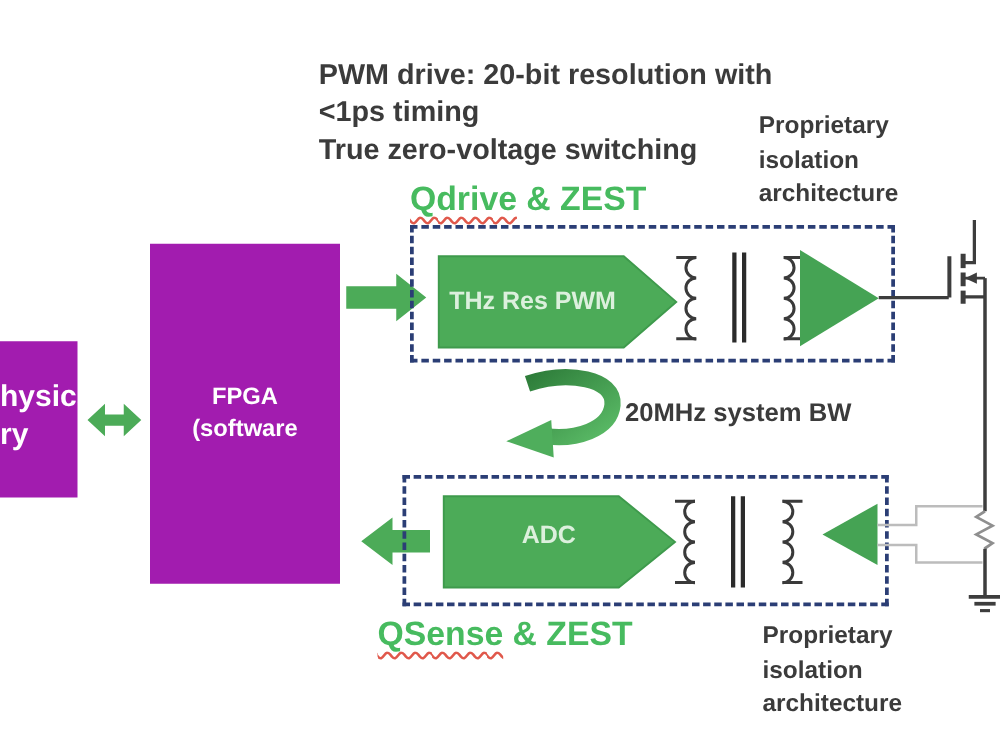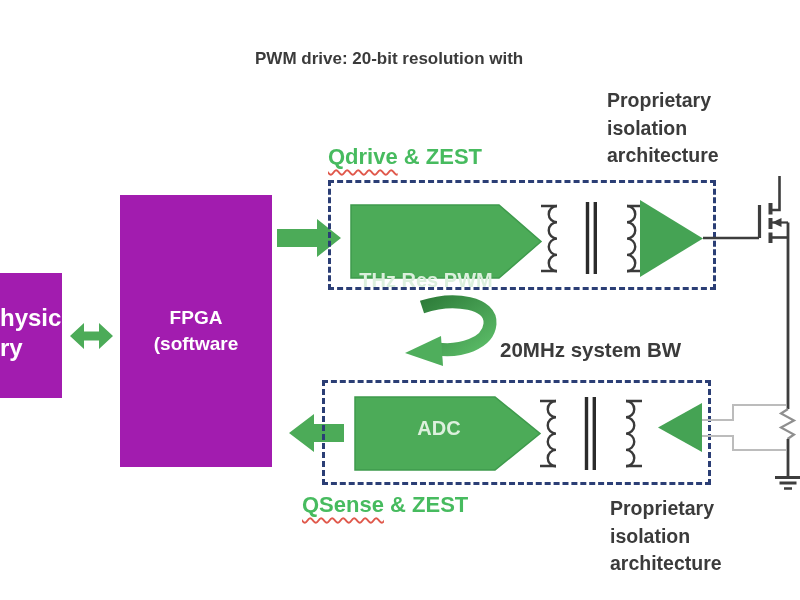--- a/index.html
+++ b/index.html
@@ -19,37 +19,37 @@
   
   .dashbox{position:absolute;border:3px dashed #2b3e75;z-index:2;box-sizing:border-box;}
   .dash-top{left:328px;top:180px;width:388px;height:110px;}
   .dash-bottom{left:322px;top:380px;width:389px;height:105px;}
   
   .svg-layer{position:absolute;left:0;top:0;pointer-events:none;}
   #shapes-under{z-index:1;}
   #shapes-over{z-index:3;}
   
   .txtblock{position:absolute;z-index:4;color:#3b3b3b;font-weight:600;}
-  .note{left:255px;top:44px;font-size:17px;line-height:30px;}
+  .note{left:255px;top:44px;font-size:23px;line-height:30px;}
   .prop-top{left:607px;top:87px;font-size:19.5px;line-height:27.5px;}
   .prop-bottom{left:610px;top:495px;font-size:19.5px;line-height:27.5px;}
-  .bandwidth{left:500px;top:319px;font-size:20.5px;margin-top:19px;}
-  .heading{position:absolute;z-index:4;color:#47bb5f;font-size:22px;font-weight:700;white-space:nowrap;}
+  .bandwidth{left:500px;top:319px;font-size:20.5px;}
+  .heading{position:absolute;z-index:4;color:#47bb5f;font-size:27px;font-weight:700;white-space:nowrap;}
   .heading-qdrive{left:328px;top:144px;}
   .heading-qsense{left:302px;top:492px;}
   .heading .squiggle{
     text-decoration-line:underline;
     text-decoration-style:wavy;
     text-decoration-color:#e0584b;
     text-decoration-thickness:2px;
     text-underline-offset:5px;
   }
   .pent-label{position:absolute;z-index:4;display:flex;align-items:center;justify-content:center;
     color:#dcf0dd;font-size:20px;font-weight:700;}
-  .pwm-label{left:351px;top:205px;width:150px;height:73px;margin-top:39px;}
+  .pwm-label{left:351px;top:205px;width:150px;height:73px;}
   .adc-label{left:355px;top:397px;width:168px;height:62px;}
 </style>
 </head>
 <body>
 
 <div class="greenbox left-box">
   <div class="txt">
     <div>hysics</div>
     <div>ry</div>
   </div>
@@ -127,20 +127,22 @@
   </g>
 
   <g>
     <path d="M422,307 C455,296 492,303 490,324 C488,344 460,352 437,349" stroke="url(#lg-swirl)" stroke-width="13" fill="none"></path>
     <polygon points="441,336 443,366 405,353" fill="#4fae5c"></polygon>
   </g>
 </svg>
 
 <div class="txtblock note">
   <div>PWM drive: 20-bit resolution with</div>
+  <div>&lt;1ps timing</div>
+  <div>True zero-voltage switching</div>
 </div>
 
 <div class="heading heading-qdrive"><span class="squiggle">Qdrive</span><span> &amp; ZEST</span></div>
 
 <div class="heading heading-qsense"><span class="squiggle">QSense</span><span> &amp; ZEST</span></div>
 
 <div class="txtblock prop-top">
   <div>Proprietary</div>
   <div>isolation</div>
   <div>architecture</div>

